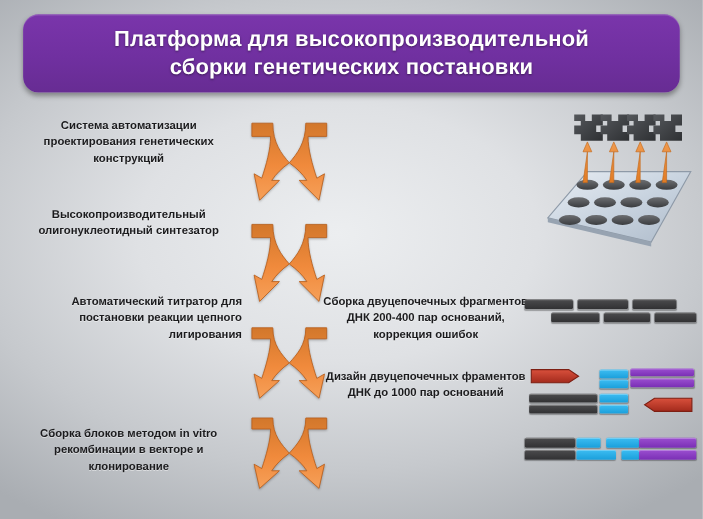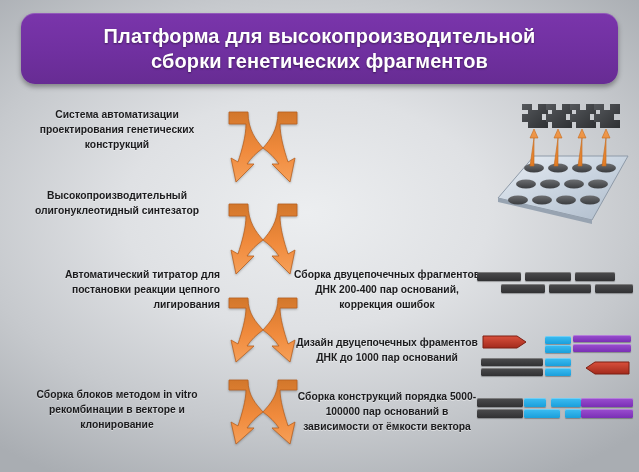--- a/index.html
+++ b/index.html
@@ -52,32 +52,31 @@
   .bar.purple{background:linear-gradient(180deg,#9b4fd0,#7a2fb5);}
 </style>
 </head>
 <body>
 
 <div id="slide">
 
   <div id="title-bar">
     <div id="title-text">
       <div>Платформа для высокопроизводительной</div>
-      <div>сборки генетических фрагментов</div>
+      <div>сборки генетических постановки</div>
     </div>
   </div>
 
   <div class="txt col-left" style="top:189px;">Высокопроизводительный олигонуклеотидный синтезатор</div>
   <div class="txt col-left" style="top:108px;">Система автоматизации проектирования генетических конструкций</div>
   <div class="txt col-left" style="top:268px;text-align:right;">Автоматический титратор для постановки реакции цепного лигирования</div>
   <div class="txt col-left" style="top:388px;">Сборка блоков методом in vitro рекомбинации в векторе и клонирование</div>
 
   <div class="txt col-mid" style="top:268px;">Сборка двуцепочечных фрагментов ДНК 200-400 пар оснований, коррекция ошибок</div>
   <div class="txt col-mid" style="top:336px;">Дизайн двуцепочечных фраментов ДНК до 1000 пар оснований</div>
-  <div class="txt col-mid" style="top:390px;">Сборка конструкций порядка 5000-100000 пар оснований в зависимости от ёмкости вектора</div>
 
   <div class="arrows" style="top:106px;">
     <svg viewBox="0 0 74 84" xmlns="http://www.w3.org/2000/svg">
       <defs>
         <linearGradient id="og1" x1="0" y1="0" x2="0" y2="1">
           <stop offset="0%" stop-color="#D2772B"></stop>
             <stop offset="55%" stop-color="#F08A3C"></stop>
           <stop offset="100%" stop-color="#F6A059"></stop>
         </linearGradient>
       </defs>

